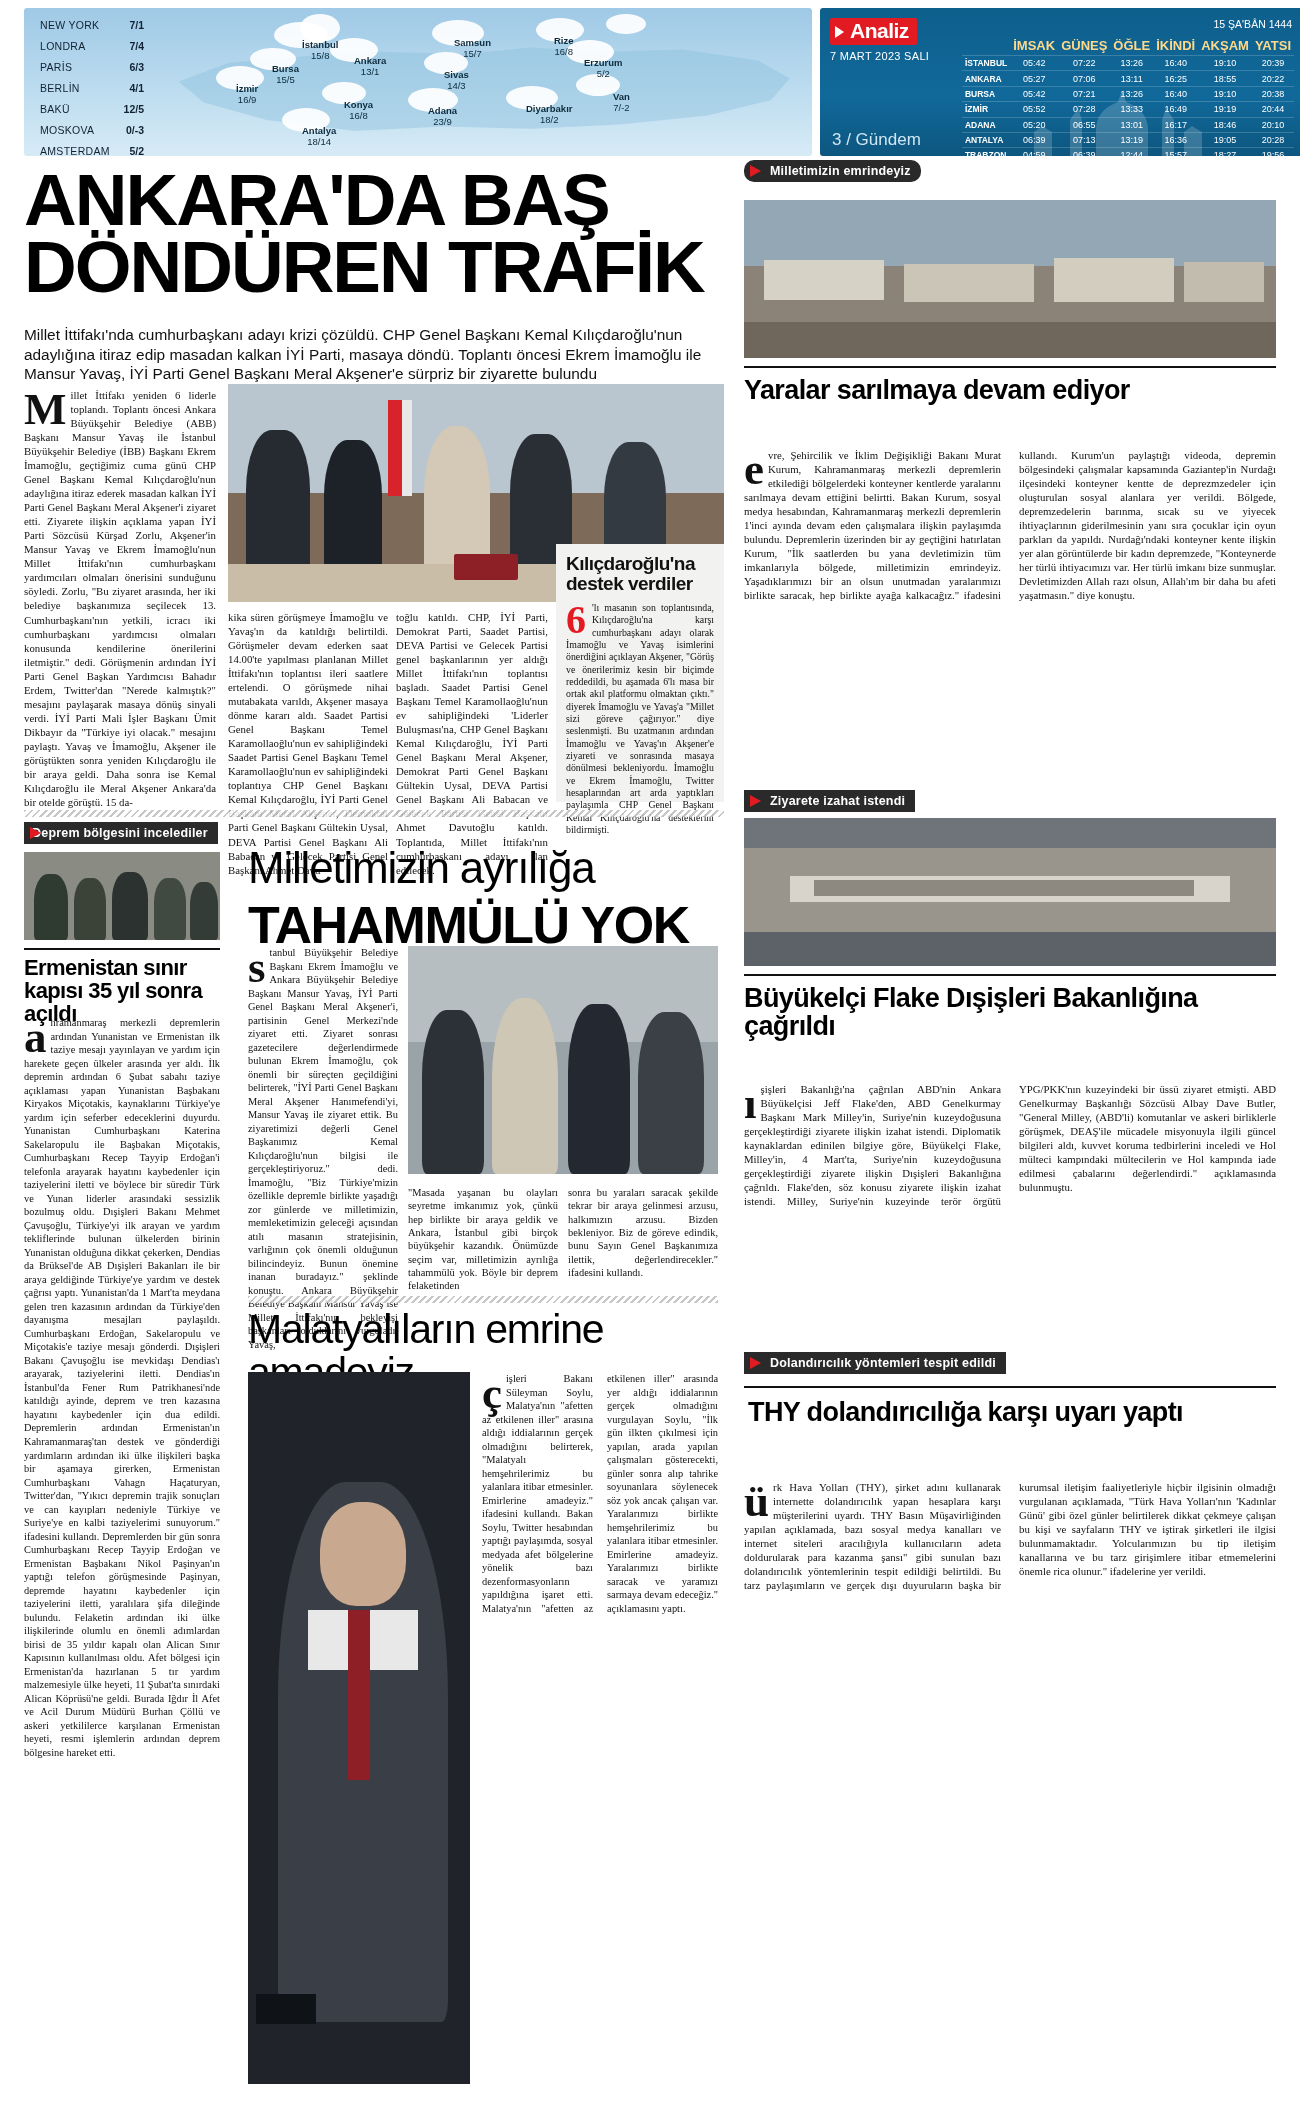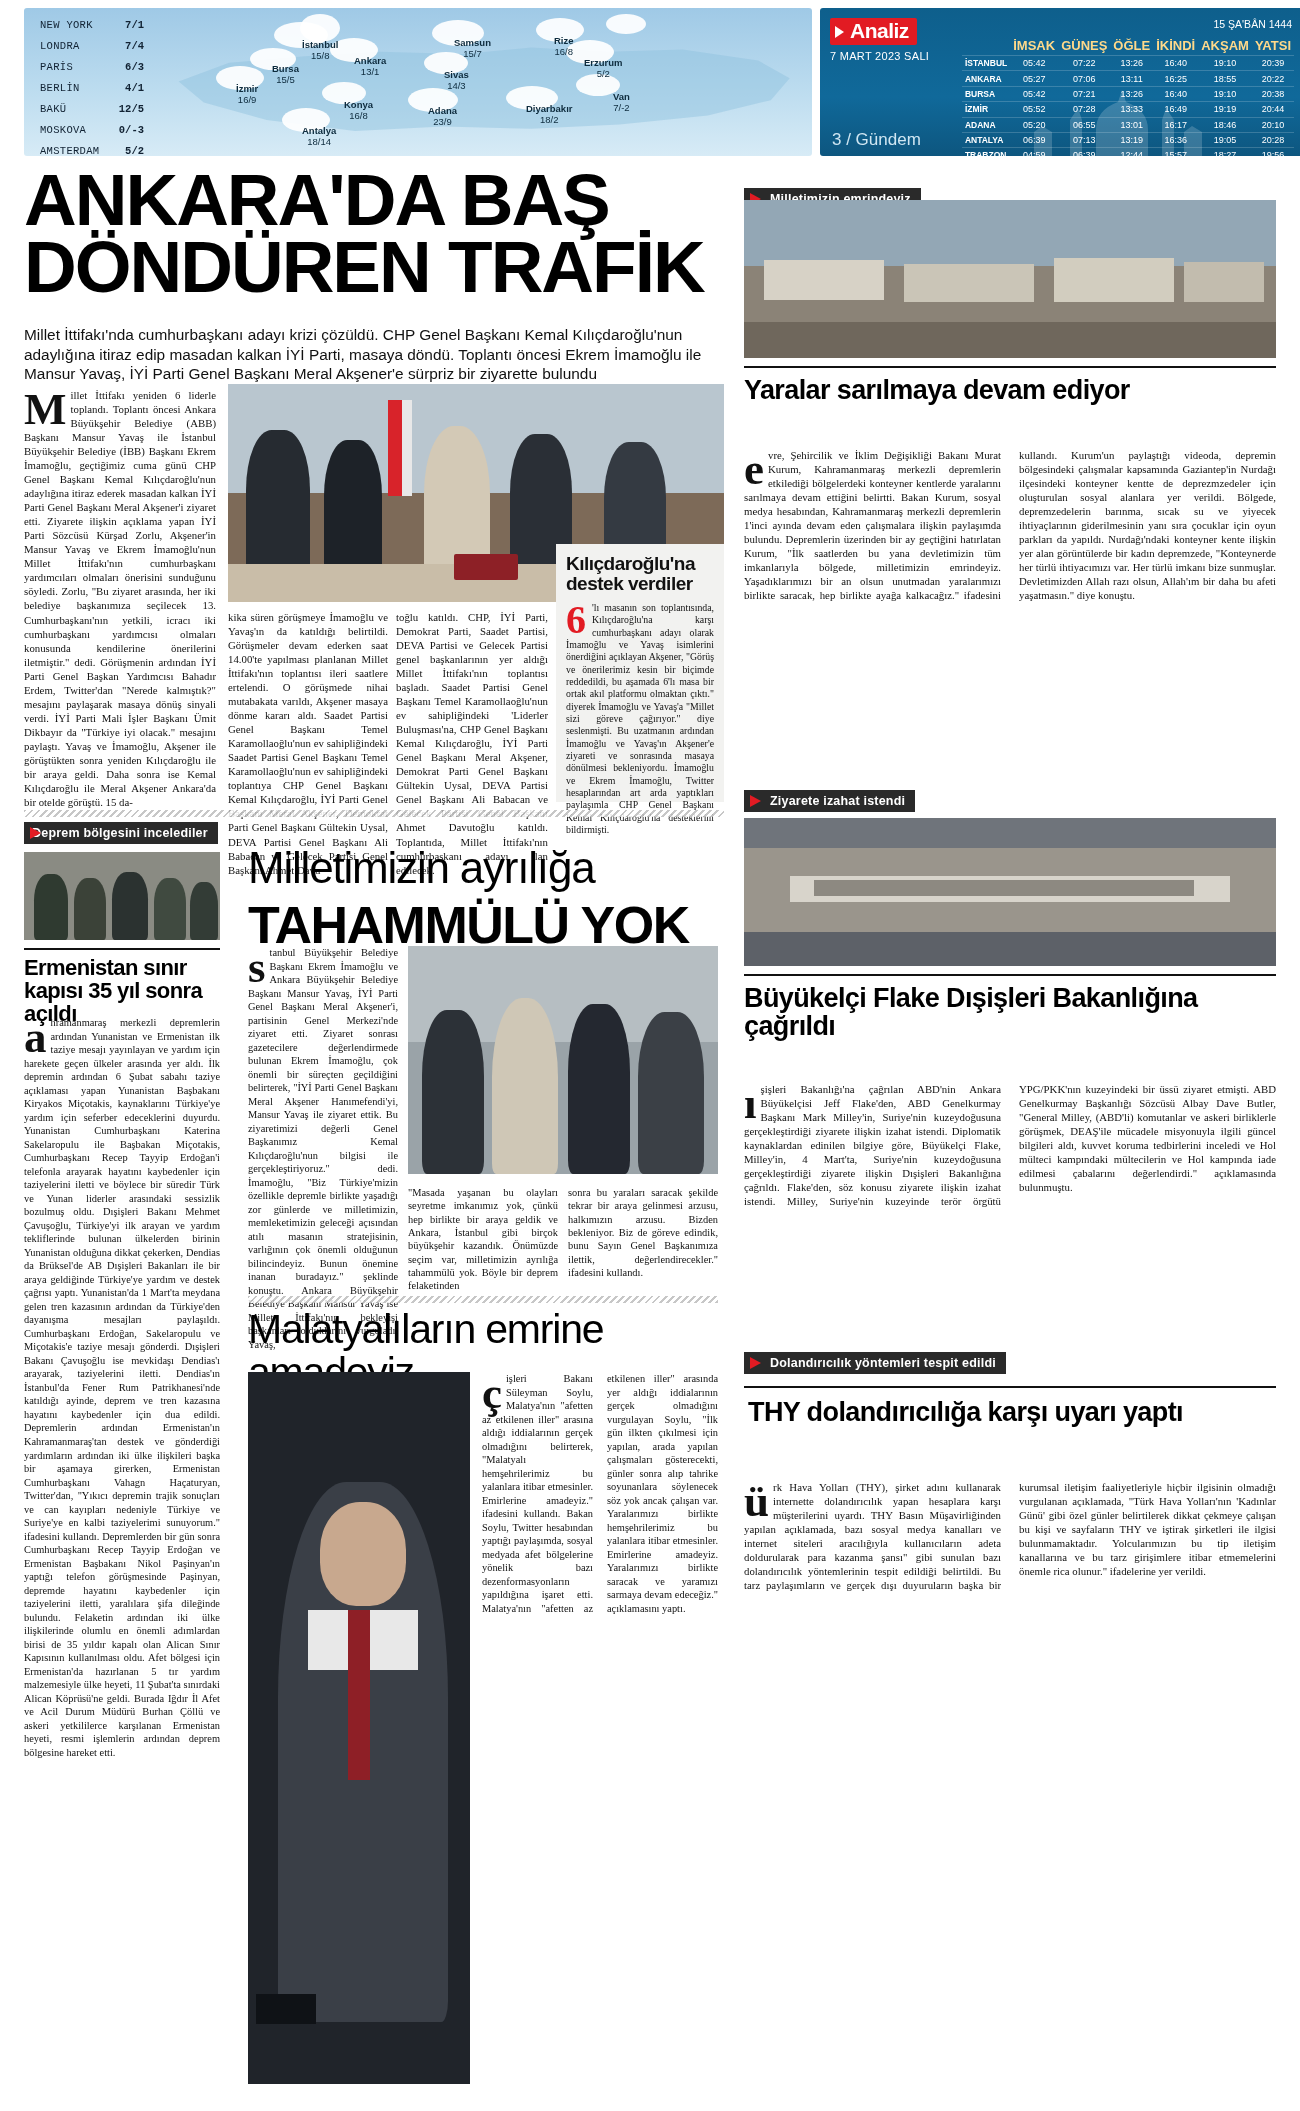--- a/index.html
+++ b/index.html
@@ -16,21 +16,21 @@
 
   
   .topbar {
     position: absolute; left: 24px; top: 8px; width: 788px; height: 148px;
     background: linear-gradient(180deg,#9fc9e6 0%, #bcdcef 55%, #d7ebf6 100%);
     border-radius: 3px;
     overflow: hidden;
   }
   .cities {
     position: absolute; left: 8px; top: 6px; width: 118px;
-    font-family: Liberation Mono, monospace;
+    font-family: Liberation Sans, sans-serif;
     font-size: 10.5px; color: #123;
   }
   .cityrow { display: flex; justify-content: space-between; padding: 4.5px 6px 4.5px 8px; }
   .cityrow .nm { letter-spacing: .3px; }
   .cityrow .tp { font-weight: bold; }
   .maparea { position: absolute; left: 130px; top: 0; right: 0; bottom: 0; }
   .tcity {
     position: absolute;
     font-family: "Liberation Sans", sans-serif;
     font-size: 9.5px; color: #0d2b3d; text-align: center; line-height: 1.15;
@@ -396,21 +396,21 @@
   <div class="col dropcap" style="left:24px; top:388px; width:192px; height:418px;">Millet İttifakı yeniden 6 liderle toplandı. Toplantı öncesi Ankara Büyükşehir Belediye (ABB) Başkanı Mansur Yavaş ile İstanbul Büyükşehir Belediye (İBB) Başkanı Ekrem İmamoğlu, geçtiğimiz cuma günü CHP Genel Başkanı Kemal Kılıçdaroğlu'nun adaylığına itiraz ederek masadan kalkan İYİ Parti Genel Başkanı Meral Akşener'i ziyaret etti. Ziyarete ilişkin açıklama yapan İYİ Parti Sözcüsü Kürşad Zorlu, Akşener'in Mansur Yavaş ve Ekrem İmamoğlu'nun Millet İttifakı'nın cumhurbaşkanı yardımcıları olmaları önerisini sunduğunu söyledi. Zorlu, "Bu ziyaret arasında, her iki belediye başkanımıza seçilecek 13. Cumhurbaşkanı'nın yetkili, icracı iki cumhurbaşkanı yardımcısı olmaları konusunda kendilerine önerilerini iletmiştir." dedi. Görüşmenin ardından İYİ Parti Genel Başkan Yardımcısı Bahadır Erdem, Twitter'dan "Nerede kalmıştık?" mesajını paylaşarak masaya dönüş sinyali verdi. İYİ Parti Mali İşler Başkanı Ümit Dikbayır da "Türkiye iyi olacak." mesajını paylaştı. Yavaş ve İmamoğlu, Akşener ile görüştükten sonra yeniden Kılıçdaroğlu ile bir araya geldi. Daha sonra ise Kemal Kılıçdaroğlu ile Meral Akşener Ankara'da bir otelde görüştü. 15 da-</div>
   <div class="col" style="left:228px; top:610px; width:160px; height:196px;">kika süren görüşmeye İmamoğlu ve Yavaş'ın da katıldığı belirtildi. Görüşmeler devam ederken saat 14.00'te yapılması planlanan Millet İttifakı'nın toplantısı ileri saatlere ertelendi. O görüşmede nihai mutabakata varıldı, Akşener masaya dönme kararı aldı. Saadet Partisi Genel Başkanı Temel Karamollaoğlu'nun ev sahipliğindeki Saadet Partisi Genel Başkanı Temel Karamollaoğlu'nun ev sahipliğindeki toplantıya CHP Genel Başkanı Kemal Kılıçdaroğlu, İYİ Parti Genel Başkanı Meral Akşener, Demokrat Parti Genel Başkanı Gültekin Uysal, DEVA Partisi Genel Başkanı Ali Babacan ve Gelecek Partisi Genel Başkanı Ahmet Davu-</div>
   <div class="col" style="left:396px; top:610px; width:152px; height:196px;">toğlu katıldı. CHP, İYİ Parti, Demokrat Parti, Saadet Partisi, DEVA Partisi ve Gelecek Partisi genel başkanlarının yer aldığı Millet İttifakı'nın toplantısı başladı. Saadet Partisi Genel Başkanı Temel Karamollaoğlu'nun ev sahipliğindeki 'Liderler Buluşması'na, CHP Genel Başkanı Kemal Kılıçdaroğlu, İYİ Parti Genel Başkanı Meral Akşener, Demokrat Parti Genel Başkanı Gültekin Uysal, DEVA Partisi Genel Başkanı Ali Babacan ve Gelecek Partisi Genel Başkanı Ahmet Davutoğlu katıldı. Toplantıda, Millet İttifakı'nın cumhurbaşkanı adayı ilan edilecek.</div>
 
   <div class="quotebox">
     <h4>Kılıçdaroğlu'na destek verdiler</h4>
     <span class="qnum">6</span>
     <p>'lı masanın son toplantısında, Kılıçdaroğlu'na karşı cumhurbaşkanı adayı olarak İmamoğlu ve Yavaş isimlerini önerdiğini açıklayan Akşener, "Görüş ve önerilerimiz kesin bir biçimde reddedildi, bu aşamada 6'lı masa bir ortak akıl platformu olmaktan çıktı." diyerek İmamoğlu ve Yavaş'a "Millet sizi göreve çağırıyor." diye seslenmişti. Bu uzatmanın ardından İmamoğlu ve Yavaş'ın Akşener'e ziyareti ve sonrasında masaya dönülmesi bekleniyordu. İmamoğlu ve Ekrem İmamoğlu, Twitter hesaplarından art arda yaptıkları paylaşımla CHP Genel Başkanı Kemal Kılıçdaroğlu'na desteklerini bildirmişti.</p>
   </div>
 
-  <div class="railtag" style="left:744px; top:188px;">Milletimizin emrindeyiz</div>
+  <div class="railtag" style="left:744px; top:160px;border-radius:10px;">Milletimizin emrindeyiz</div>
   <div class="railphoto" style="left:744px; top:200px; width:532px; height:158px;">
     <div class="ph-sky"></div>
     <div class="ph-gnd" style="background:#8b8377;"></div>
     <div style="position:absolute;left:20px;top:60px;width:120px;height:40px;background:#d7d2c6;"></div>
     <div style="position:absolute;left:160px;top:64px;width:130px;height:38px;background:#cac5b7;"></div>
     <div style="position:absolute;left:310px;top:58px;width:120px;height:44px;background:#d2cdbf;"></div>
     <div style="position:absolute;left:440px;top:62px;width:80px;height:40px;background:#c2bcae;"></div>
     <div style="position:absolute;left:0;bottom:0;right:0;height:36px;background:#6f675c;"></div>
   </div>
   <div class="hrthick" style="left:744px; top:366px; width:532px;"></div>

